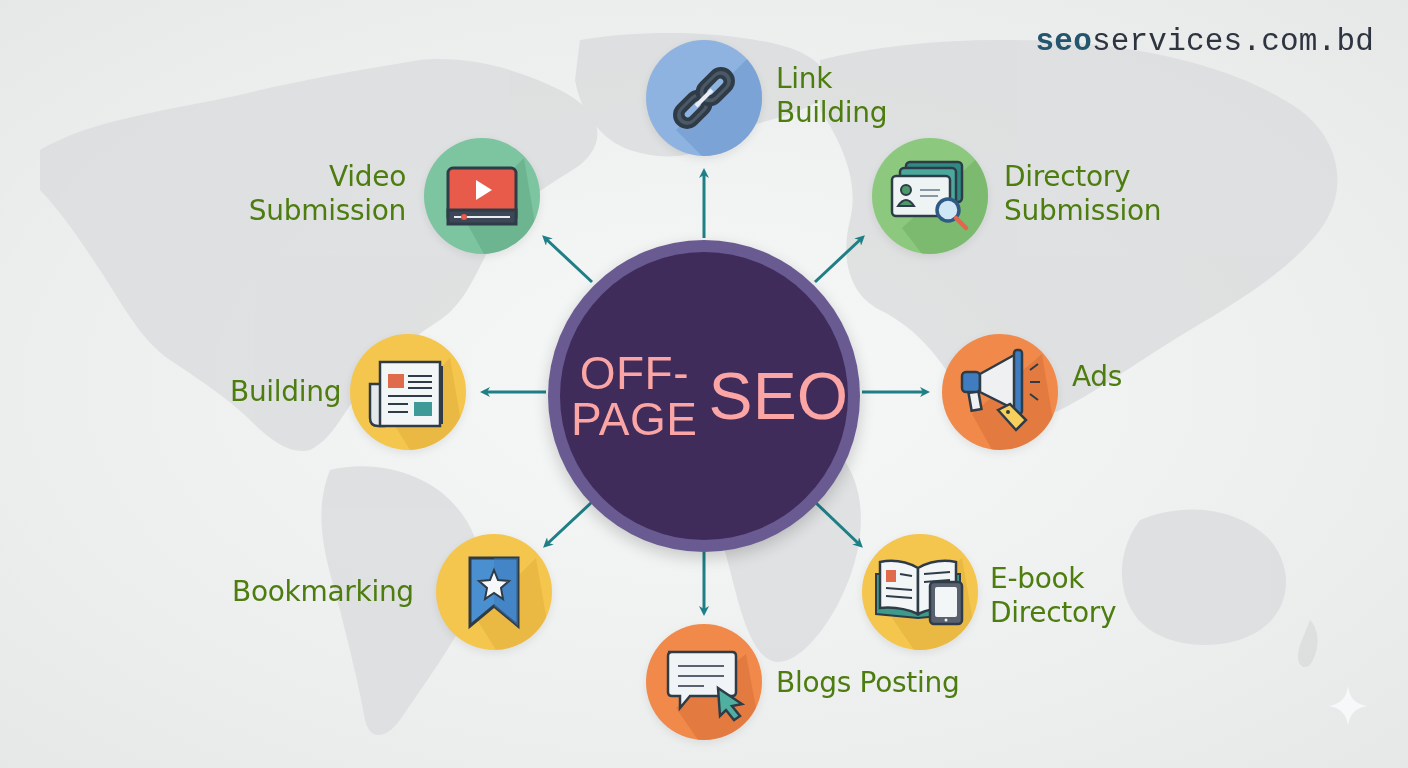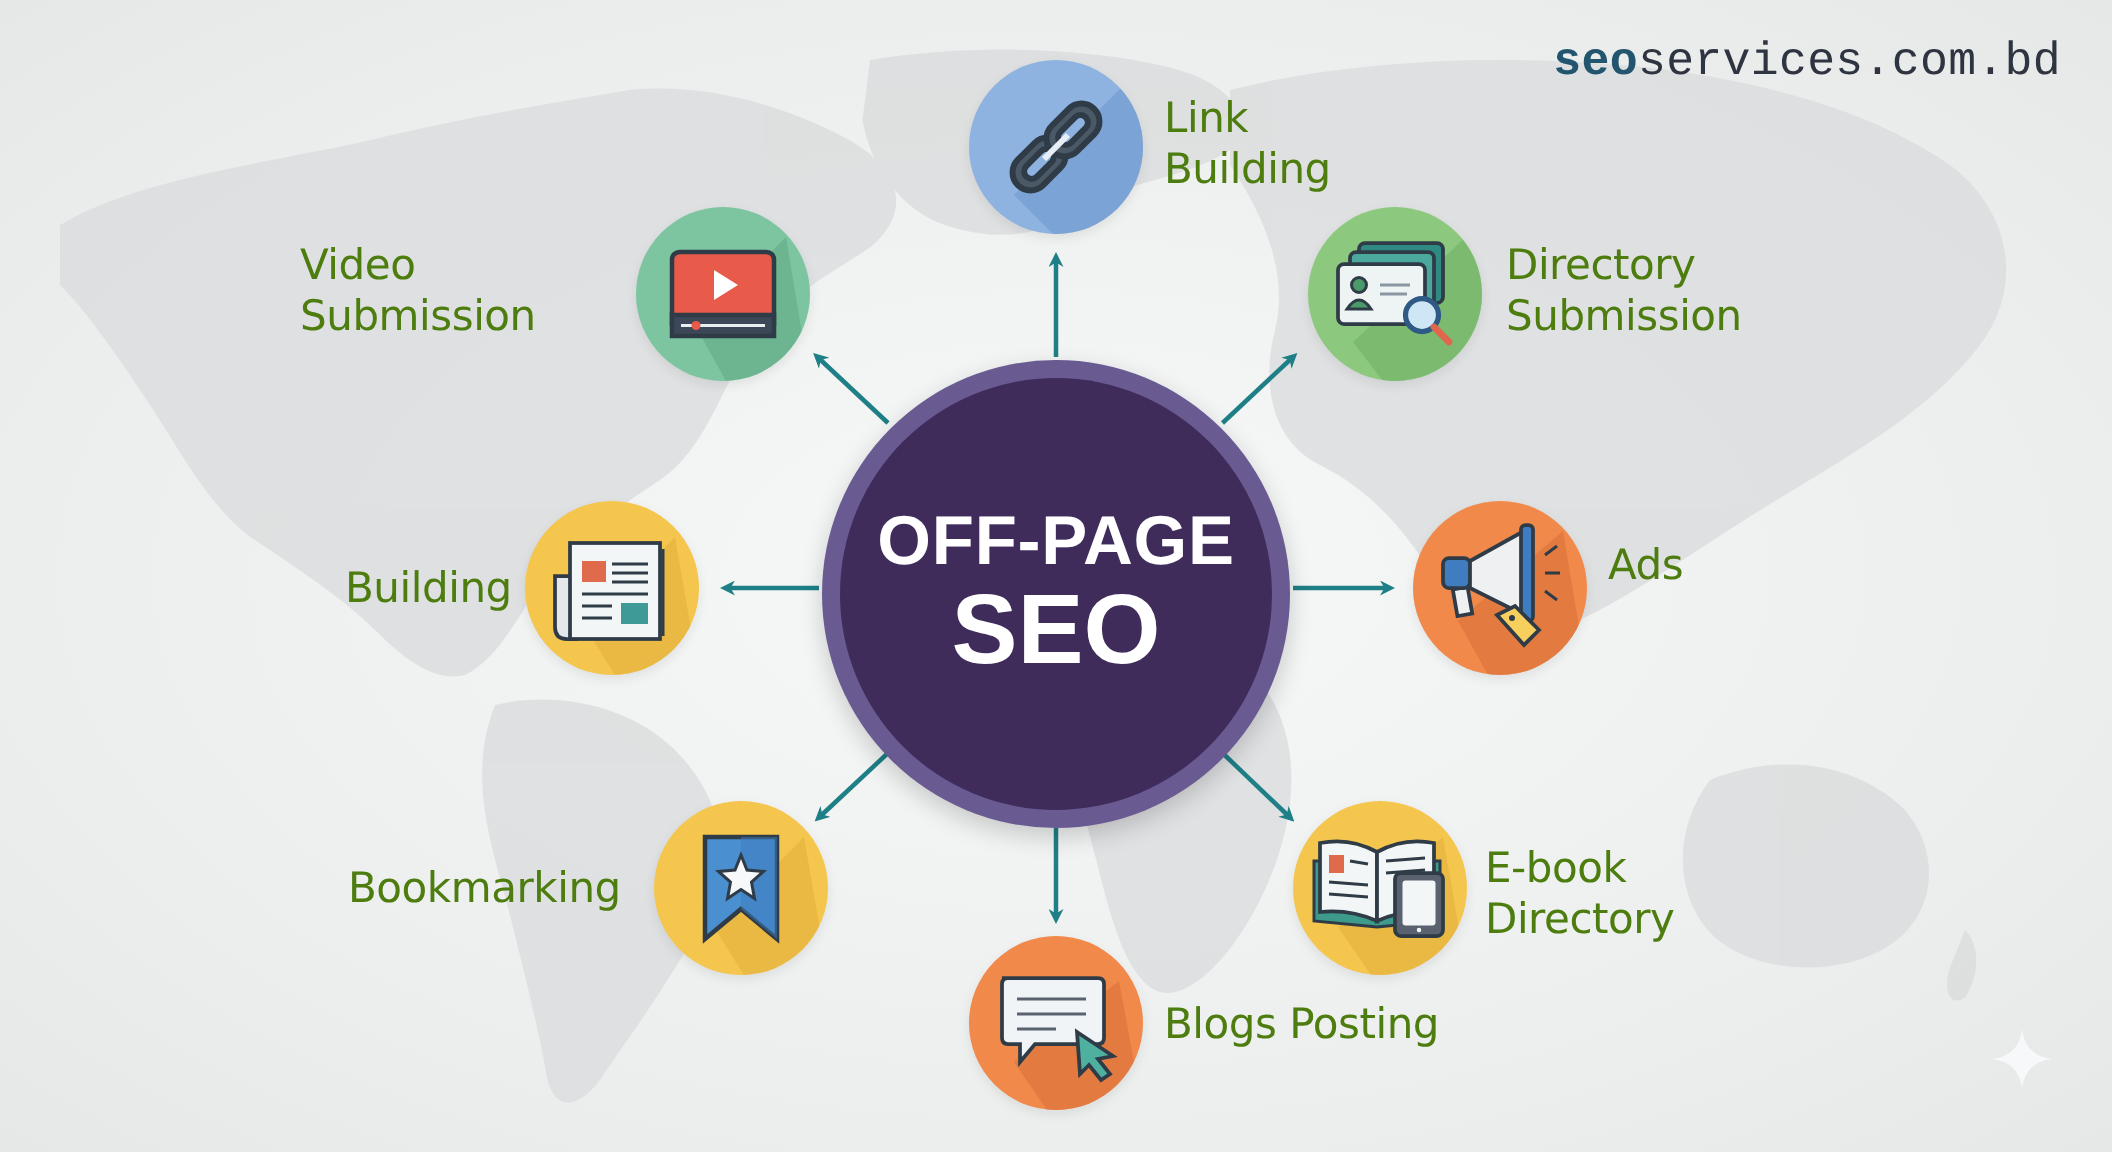--- a/index.html
+++ b/index.html
@@ -14,31 +14,31 @@
     font-family: Liberation Mono, monospace;
   }
   .brand .b1 { color:#23566e; font-weight:bold; }
   .links { position:absolute; left:0; top:0; width:1408px; height:768px; }
   .hub {
     position:absolute; left:548px; top:240px; width:312px; height:312px; border-radius:50%;
     background:#6a5a92; box-shadow:0 6px 16px rgba(0,0,0,0.18);
   }
   .hub-inner {
     position:absolute; left:12px; top:12px; width:288px; height:288px; border-radius:50%;
-    background:#3f2c5b; display:flex; flex-direction:column; align-items:center; justify-content:center;
-    color:#ffffff; font-weight:bold; text-align:center;
+    background:#3f2c5b; display:flex; align-items:center; justify-content:center;
+    color:#fca5a5; font-weight:normal; text-align:center;
   }
   .hub-l1 { font-size:46px; letter-spacing:0.5px; line-height:1; }
   .hub-l2 { font-size:66px; line-height:1.05; margin-top:2px; }
   .node { position:absolute; width:116px; height:116px; border-radius:50%; overflow:hidden;
           box-shadow:0 3px 8px rgba(0,0,0,0.08); }
   .node svg { position:absolute; left:0; top:0; }
   .label { position:absolute; font-size:28px; color:#4d7c0f; line-height:34px;
            font-family:"DejaVu Sans", sans-serif; font-weight:500; letter-spacing:-0.3px; }
-  .label.right { text-align:left; }
+  .label.right { text-align:right; }
   .label span { display:block; }
   .sparkle { position:absolute; left:1328px; top:686px; }
 </style>
 </head>
 <body>
 
 <svg class="map" viewBox="0 0 1408 768">
   <g fill="#d9dbdc" opacity="0.75">
     <path d="M40 150 C90 120 170 110 240 95 C300 80 360 70 420 60 C470 55 520 70 560 90 C600 110 610 140 580 165 C550 185 520 200 500 230 C480 260 470 300 440 320 C410 340 380 360 360 390 C340 420 330 440 310 450 C290 455 270 440 250 420 C230 400 200 380 170 360 C140 340 120 300 100 270 C80 240 60 210 40 190 Z"></path>
     <path d="M330 470 C370 460 420 470 450 500 C480 530 490 570 470 610 C450 650 420 690 400 720 C385 740 370 740 365 720 C360 690 350 650 340 610 C330 570 310 520 330 470 Z"></path>

